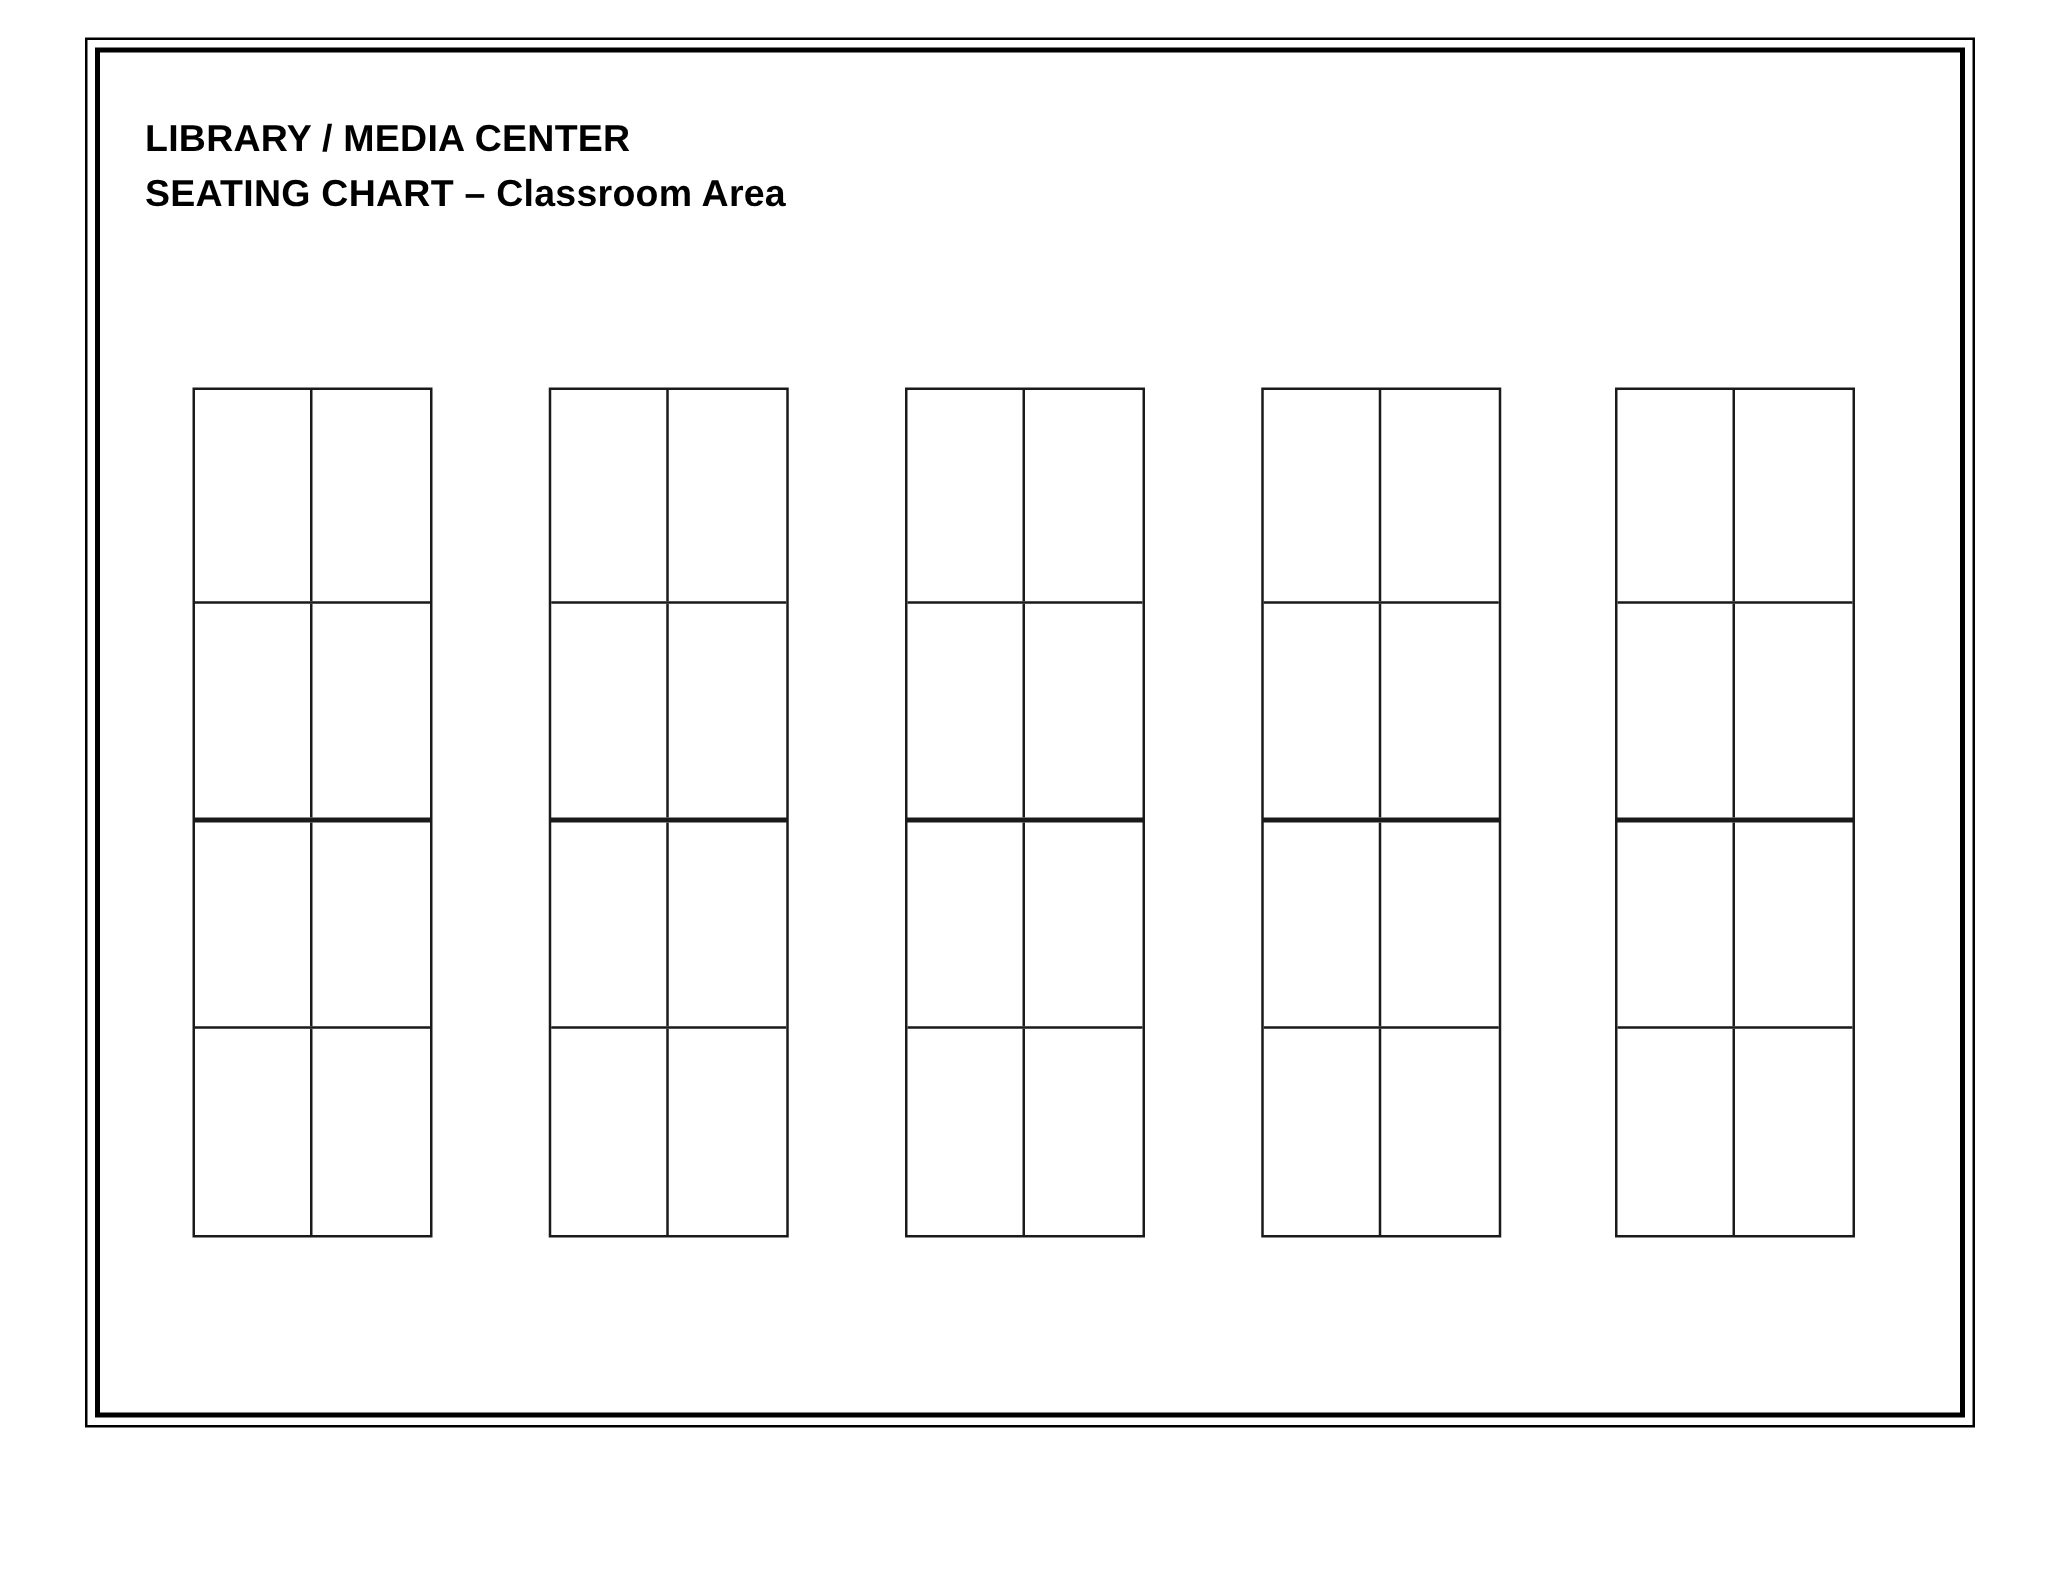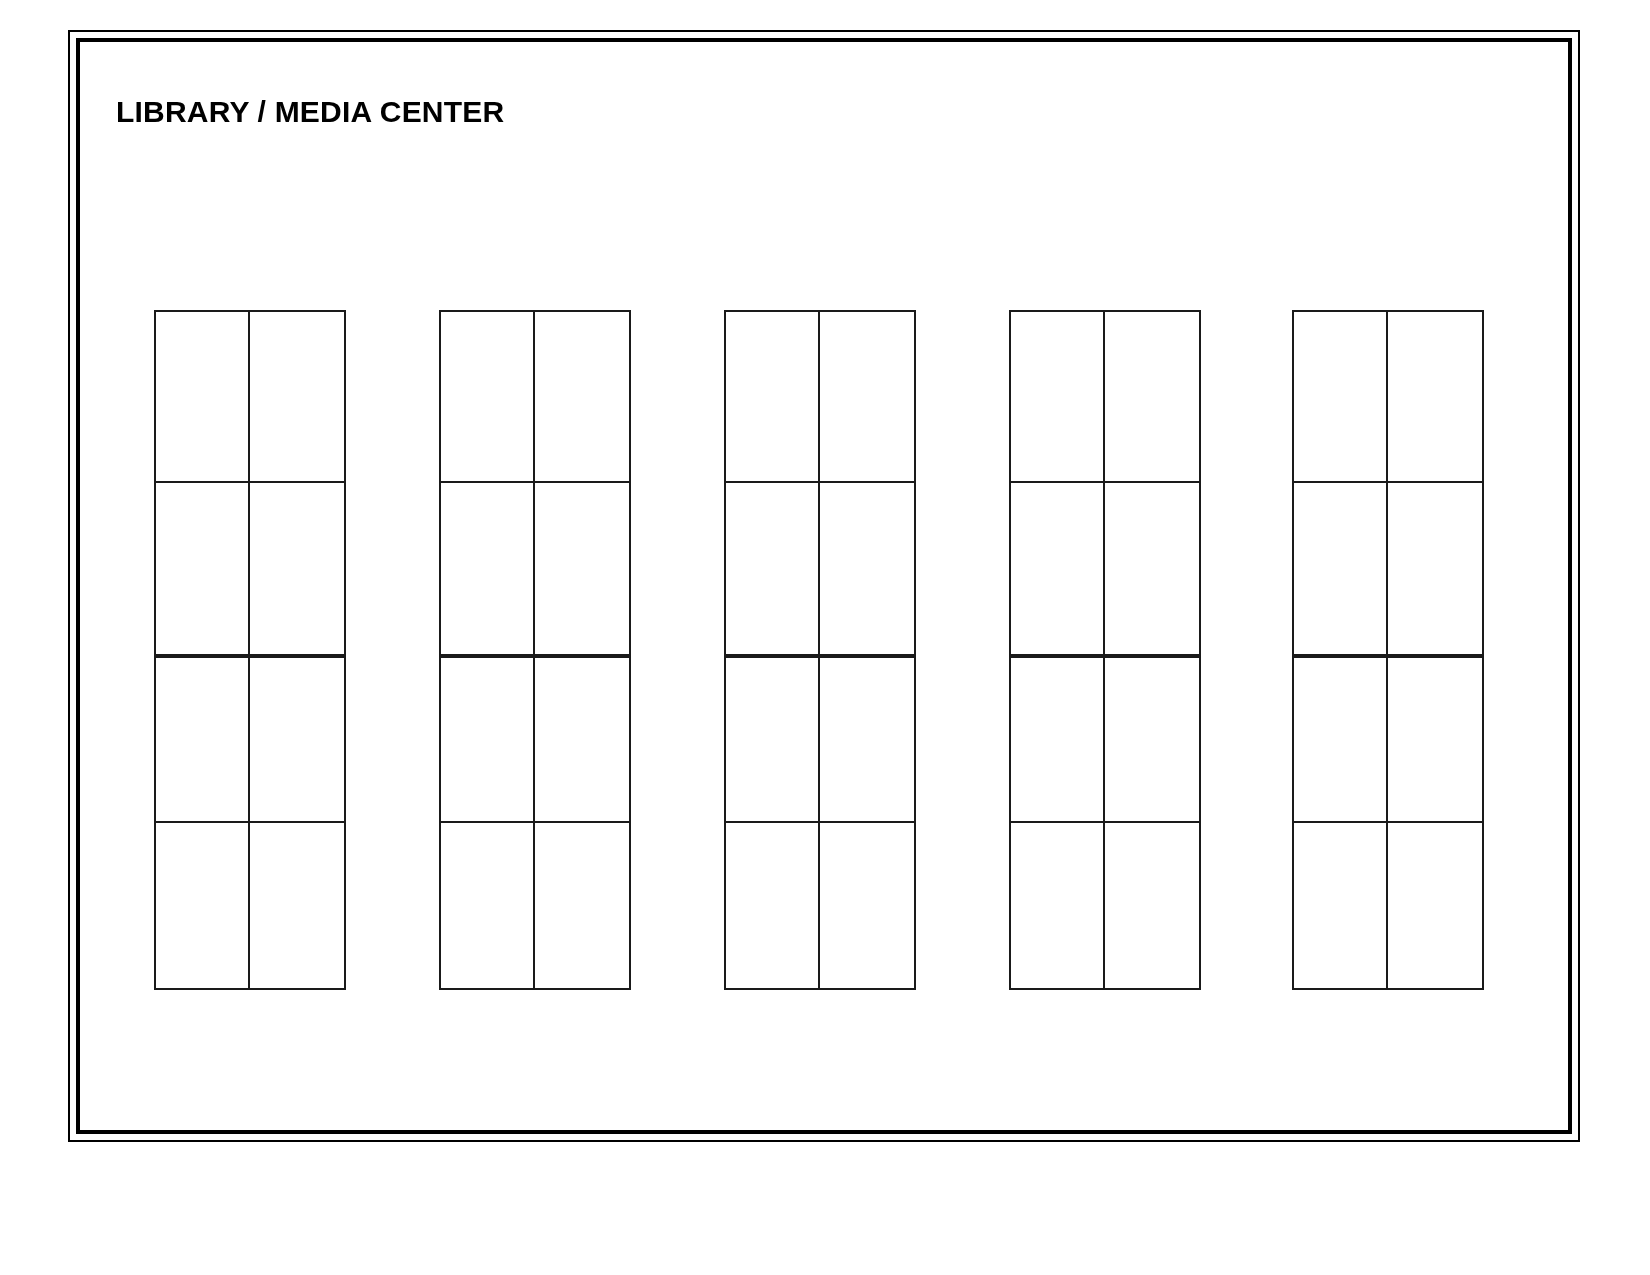--- a/index.html
+++ b/index.html
@@ -113,20 +113,21 @@
 </style>
 </head>
 <body>
 
 <div class="page-frame">
   <div class="page-frame-inner">
     <div class="sheet">
 
       <div class="title-block">
         <div class="title-line">LIBRARY / MEDIA CENTER</div>
+        <div class="title-line">SEATING CHART – Classroom Area</div>
       </div>
 
       <div class="seating-area">
 
         <div class="column-group" style="left:0px;">
           <div class="desk-block top">
             <div class="desk-row upper">
               <div class="desk-seat left"></div>
               <div class="desk-seat right"></div>
             </div>

